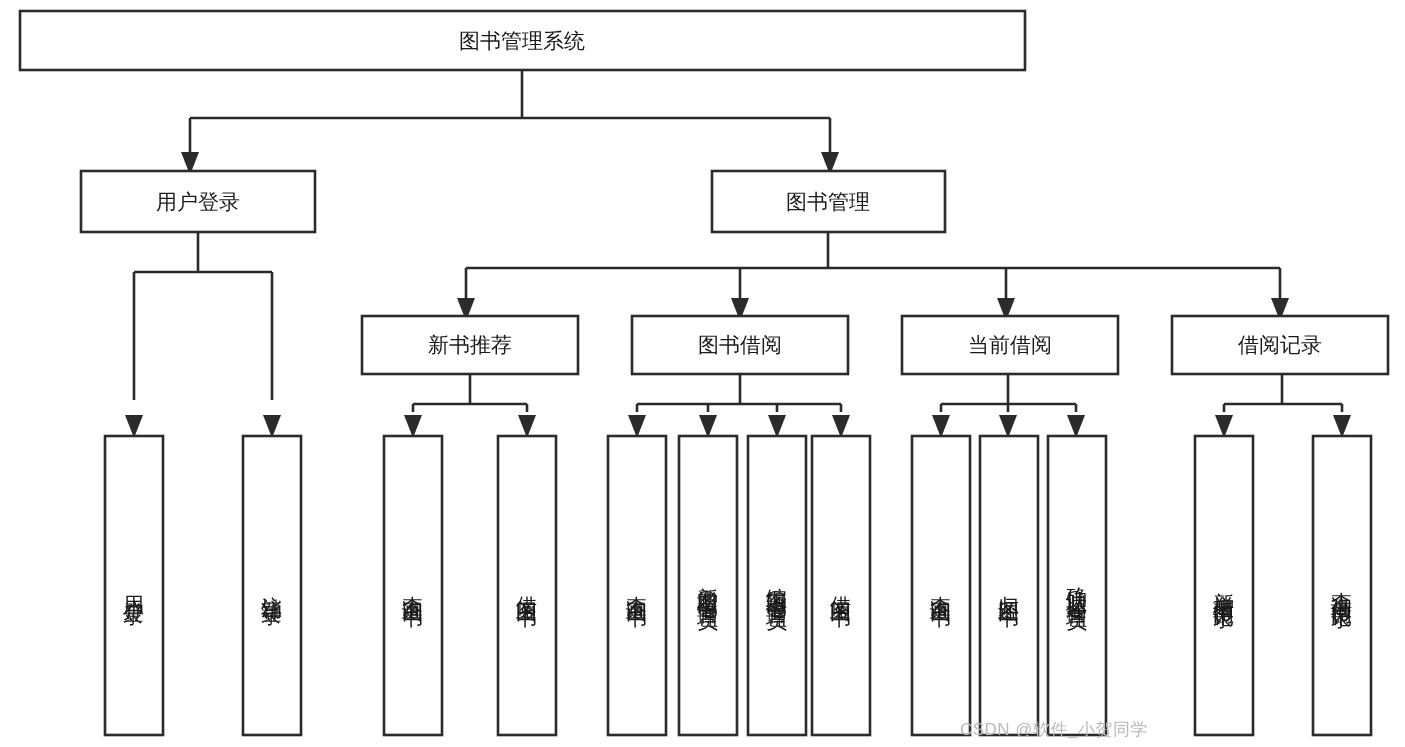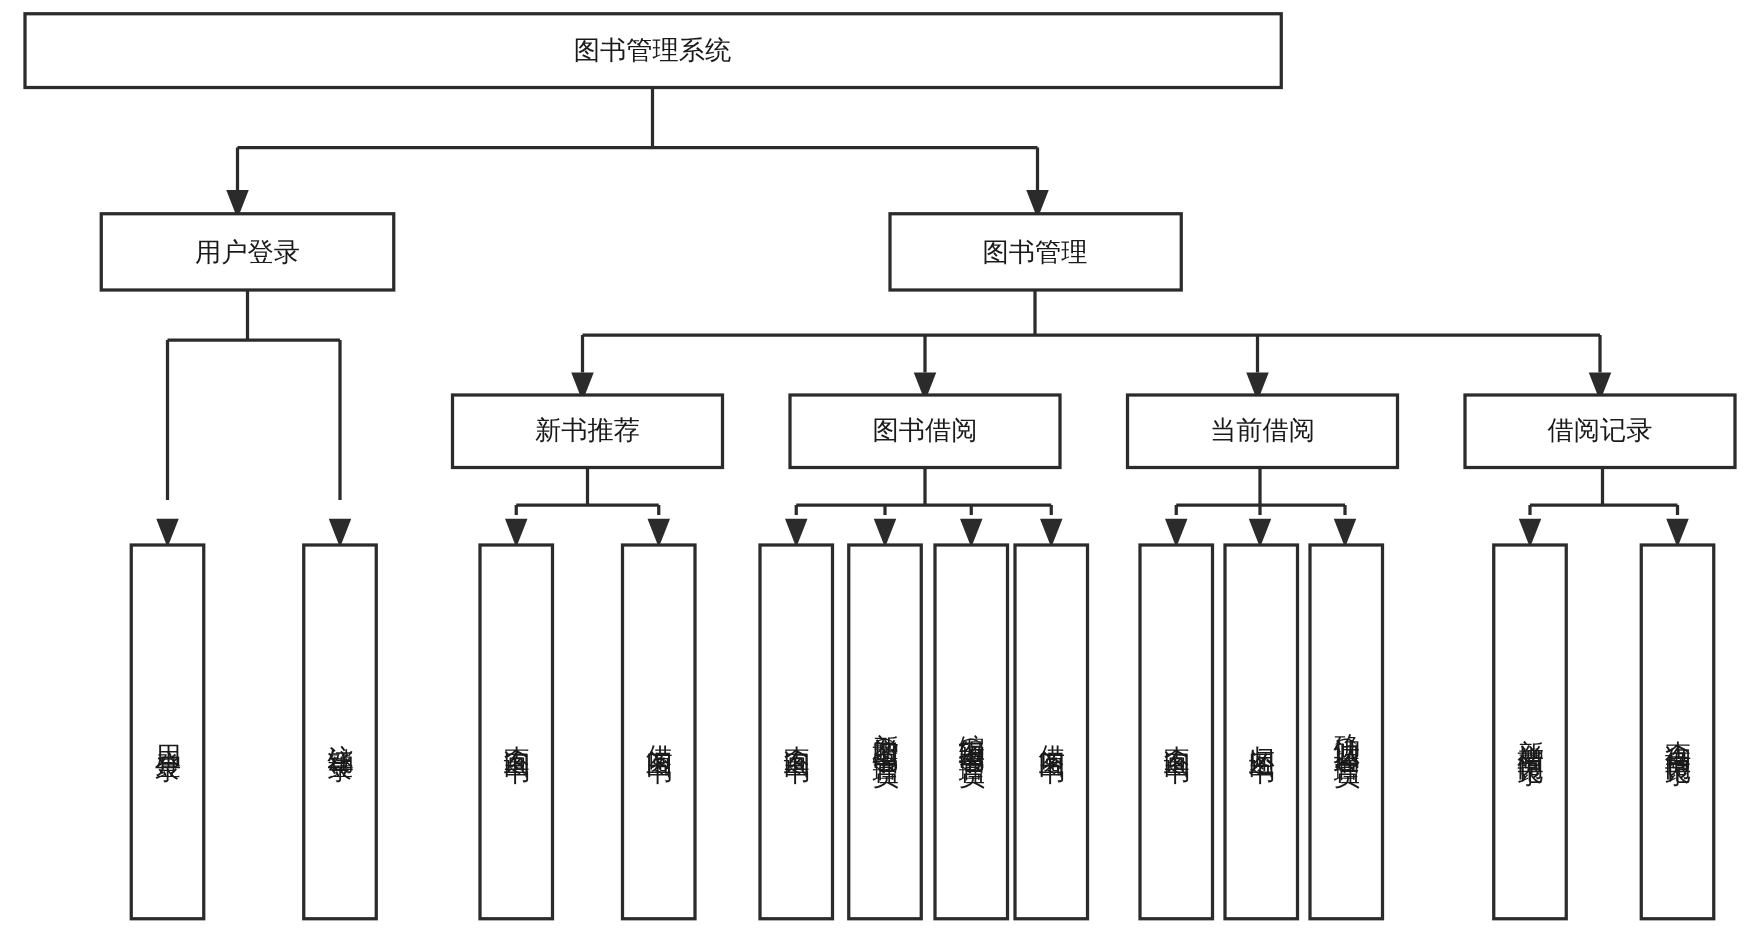--- a/index.html
+++ b/index.html
@@ -271,13 +271,14 @@
       <rect class="node-box" x="1313" y="436" width="58" height="299"></rect>
       <foreignObject class="vlabel-fo" x="1313" y="436" width="58" height="299">
         <div xmlns="http://www.w3.org/1999/xhtml" class="vlabel">
             <span>查询借阅记录</span>
           </div>
       </foreignObject>
     </g>
 
   </svg>
 
+  <div id="watermark">CSDN @软件_小贺同学</div>
 </div>
 
 </body></html>

